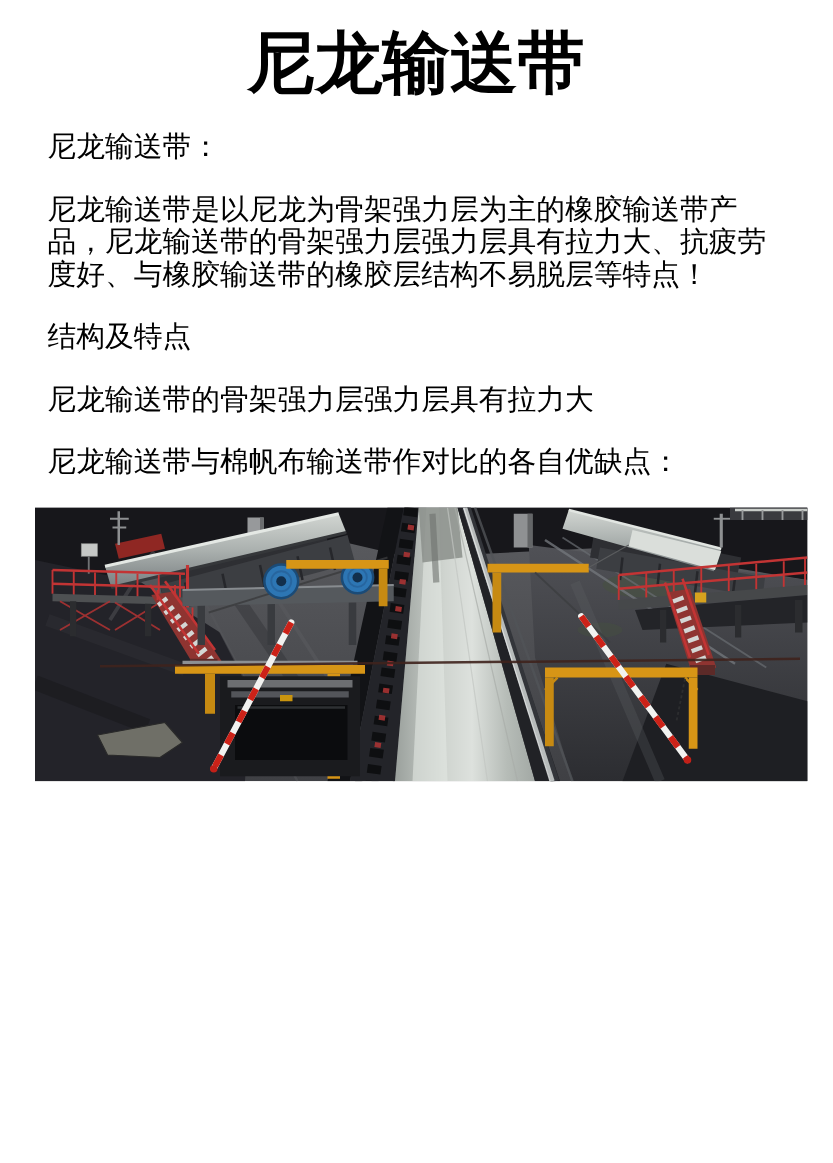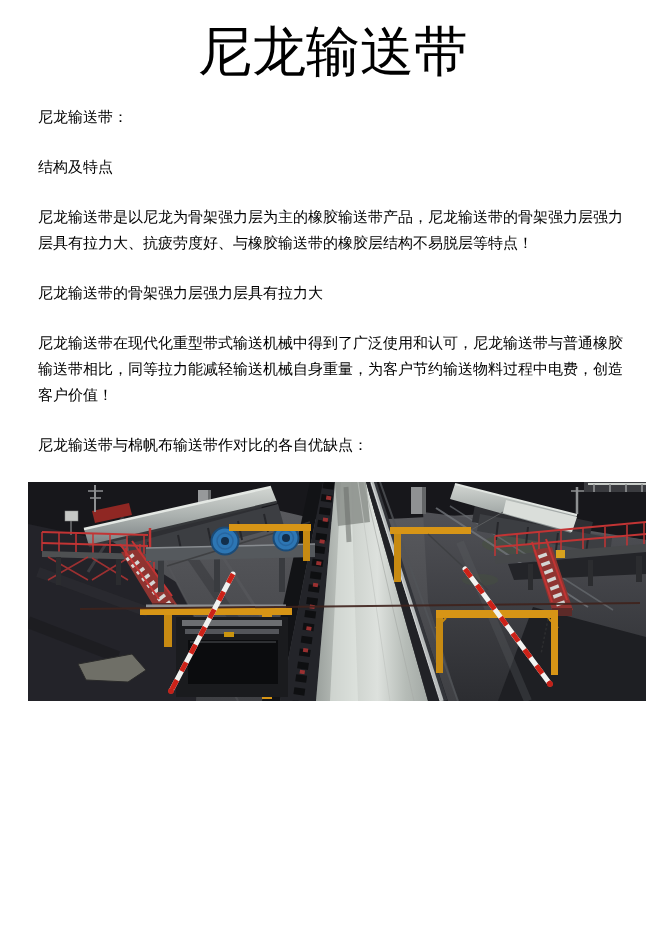--- a/index.html
+++ b/index.html
@@ -14,30 +14,30 @@
   }
   .page {
     width: 666px;
     min-height: 930px;
     background: #ffffff;
     overflow: hidden;
   }
   .page-title {
     font-size: 54px;
     line-height: 1.15;
-    font-weight: 400;
+    font-weight: 700;
     text-align: center;
     margin: 20px 0 22px 0;
     letter-spacing: 0;
   }
   .article {
     padding: 0 38px;
   }
   .article p {
-    font-size: 15px;
+    font-size: 23px;
     line-height: 26px;
     margin: 0 0 24px 0;
     text-align: left;
     word-break: break-all;
     overflow-wrap: anywhere;
   }
   .photo-figure {
     margin: 0 0 0 28px;
     padding: 0;
     width: 618px;
@@ -51,24 +51,23 @@
 </style>
 </head>
 <body>
 
 <div class="page">
 
   <h1 class="page-title">尼龙输送带</h1>
 
   <div class="article">
     <p>尼龙输送带：</p>
+    <p>尼龙输送带是以尼龙为骨架强力层为主的橡胶输送带产品，尼龙输送带的骨架强力层强力层具有拉力大、抗疲劳度好、与橡胶输送带的橡胶层结构不易脱层等特点！</p>
     <p>结构及特点</p>
-    <p>尼龙输送带是以尼龙为骨架强力层为主的橡胶输送带产品，尼龙输送带的骨架强力层强力层具有拉力大、抗疲劳度好、与橡胶输送带的橡胶层结构不易脱层等特点！</p>
     <p>尼龙输送带的骨架强力层强力层具有拉力大</p>
-    <p>尼龙输送带在现代化重型带式输送机械中得到了广泛使用和认可，尼龙输送带与普通橡胶输送带相比，同等拉力能减轻输送机械自身重量，为客户节约输送物料过程中电费，创造客户价值！</p>
     <p>尼龙输送带与棉帆布输送带作对比的各自优缺点：</p>
   </div>
 
   <figure class="photo-figure">
     <svg viewBox="0 0 618 219" xmlns="http://www.w3.org/2000/svg" role="img">
       <defs>
         <linearGradient id="beltG" x1="0" y1="0" x2="1" y2="0">
           <stop offset="0" stop-color="#9aa09c"></stop>
           <stop offset="0.35" stop-color="#cfd4cf"></stop>
           <stop offset="0.55" stop-color="#dde1dd"></stop>

